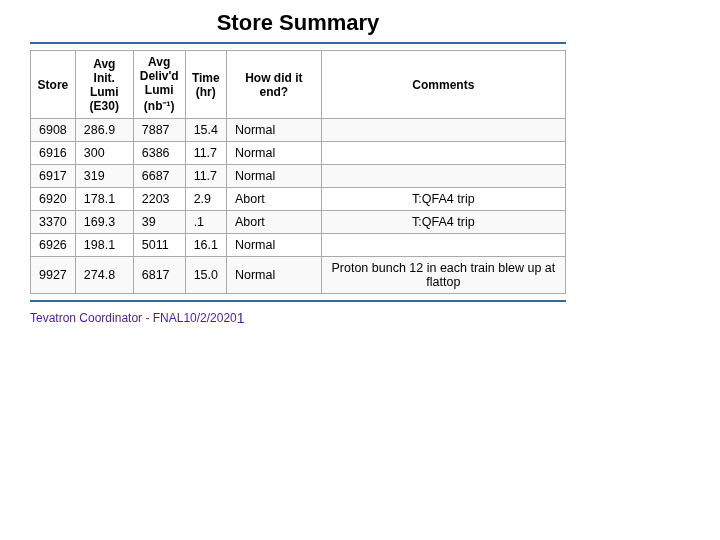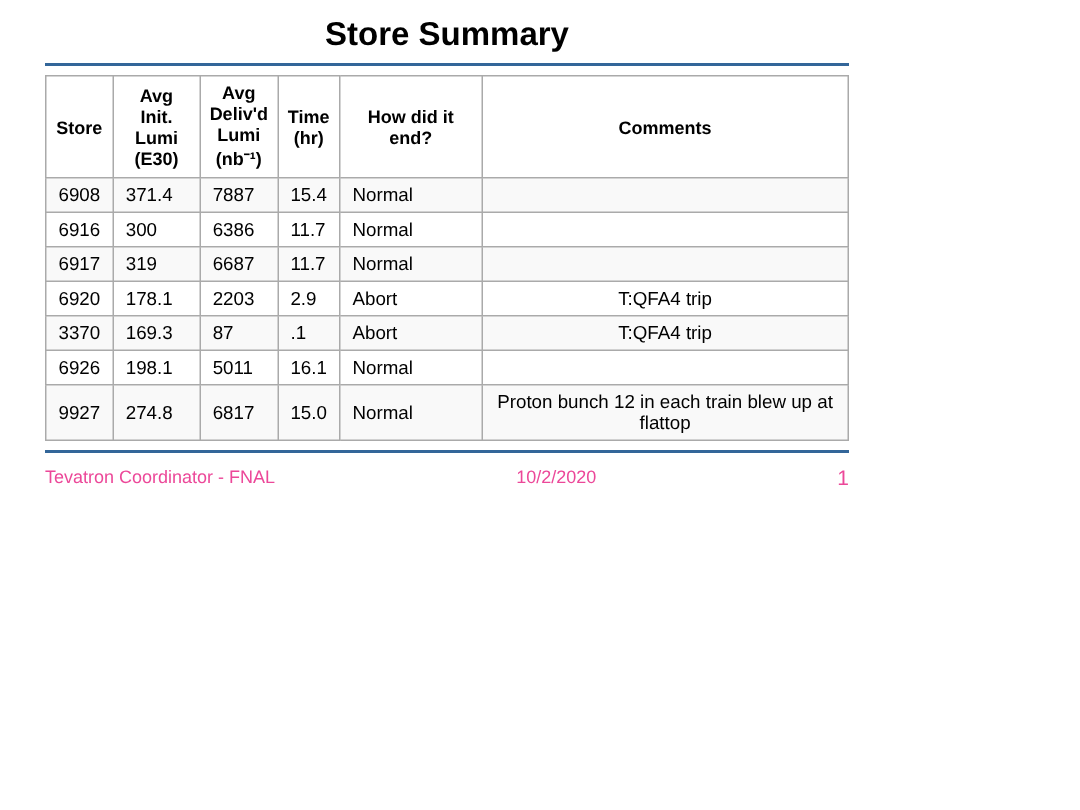--- a/index.html
+++ b/index.html
@@ -53,25 +53,25 @@
       border: 1px solid #aaa;
       padding: 4px 8px;
       text-align: left;
       vertical-align: middle;
     }
     tbody tr:nth-child(odd) { background: #f9f9f9; }
     tbody tr:nth-child(even) { background: #fff; }
     td.comment { text-align: center; }
     .footer {
       display: flex;
-      justify-content: space-between;
+      justify-content: flex-start;
       align-items: center;
       margin-top: 8px;
       font-size: 12px;
-      color: #ec4899;
+      color: #4c1d95;
     }
     .footer-right { font-size: 14px; }
   </style>
 </head>
 <body>
 
 <div class="page">
   <div class="page-title">Store Summary</div>
   <hr class="top-rule">
   <table>
@@ -81,21 +81,21 @@
           <th>Avg Init.<br>Lumi<br>(E30)</th>
           <th>Avg<br>Deliv'd<br>Lumi<br>(nb⁻¹)</th>
           <th>Time<br>(hr)</th>
           <th>How did it end?</th>
           <th>Comments</th>
         </tr>
     </thead>
     <tbody id="table-body">
     <tr>
           <td>6908</td>
-          <td>371.4</td>
+          <td>286.9</td>
           <td>7887</td>
           <td>15.4</td>
           <td>Normal</td>
           <td class="comment"></td>
         </tr>
         <tr>
           <td>6916</td>
           <td>300</td>
           <td>6386</td>
           <td>11.7</td>
@@ -114,21 +114,21 @@
           <td>6920</td>
           <td>178.1</td>
           <td>2203</td>
           <td>2.9</td>
           <td>Abort</td>
           <td class="comment">T:QFA4 trip</td>
         </tr>
         <tr>
           <td>3370</td>
           <td>169.3</td>
-          <td>87</td>
+          <td>39</td>
           <td>.1</td>
           <td>Abort</td>
           <td class="comment">T:QFA4 trip</td>
         </tr>
         <tr>
           <td>6926</td>
           <td>198.1</td>
           <td>5011</td>
           <td>16.1</td>
           <td>Normal</td>

